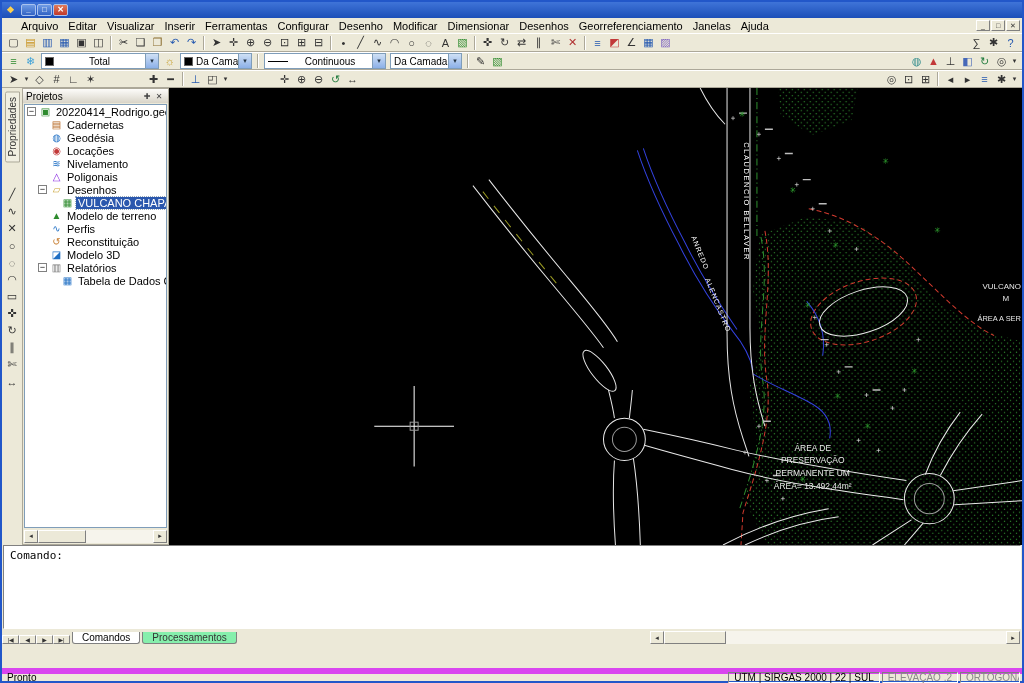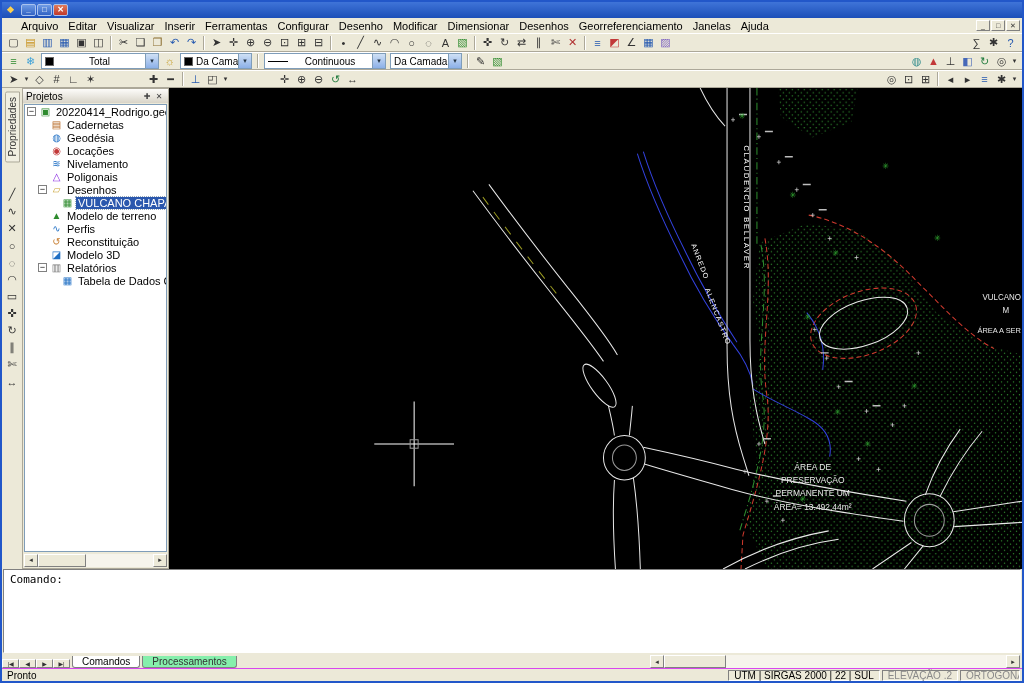--- a/index.html
+++ b/index.html
@@ -73,21 +73,21 @@
   
   .iface-title { height:13px; font-size:10px; color:#333; padding:1px 5px; background:#ece9d8; border-top:1px solid #919b9c; flex:none; }
   .cmd-area { height:84px; background:#fff; border:1px solid; border-color:#808080 #fff #fff #808080; margin:0 1px; font-family:"DejaVu Sans Mono",monospace; font-size:11px; color:#000; padding:3px 6px; flex:none; }
 
   .bottom-strip { height:15px; display:flex; align-items:flex-end; background:#ece9d8; padding-top:1px; flex:none; }
   .btab { border:1px solid #808080; border-top:none; padding:0 9px; font-size:10px; display:flex; align-items:center; margin-left:2px; border-radius:0 0 3px 3px; background:#86efac; color:#333; }
   .btab.active { background:#fff; color:#000; }
   .bstrip-scroll { margin-left:auto; width:372px; display:flex; align-items:center; padding-right:2px; }
 
   
-  .statusbar { height:13px; display:flex; align-items:center; background:#ece9d8; border-top:1px solid #d946ef; font-size:10px; padding:0 2px; flex:none; }
+  .statusbar { height:13px; display:flex; align-items:center; background:#ece9d8; border-top:6px solid #d946ef; font-size:10px; padding:0 2px; flex:none;margin-top:24px; }
   .sb-ready { flex:1; padding-left:3px; }
   .sb-seg { height:11px; display:flex; align-items:center; padding:0 5px; border:1px solid; border-color:#808080 #fff #fff #808080; margin-left:2px; white-space:nowrap; }
   .dim { color:#8a8a8a; }
   .sb-ortho { max-width:60px; overflow:hidden; }
 </style>
 </head>
 <body>
 
 <div class="window">
 

